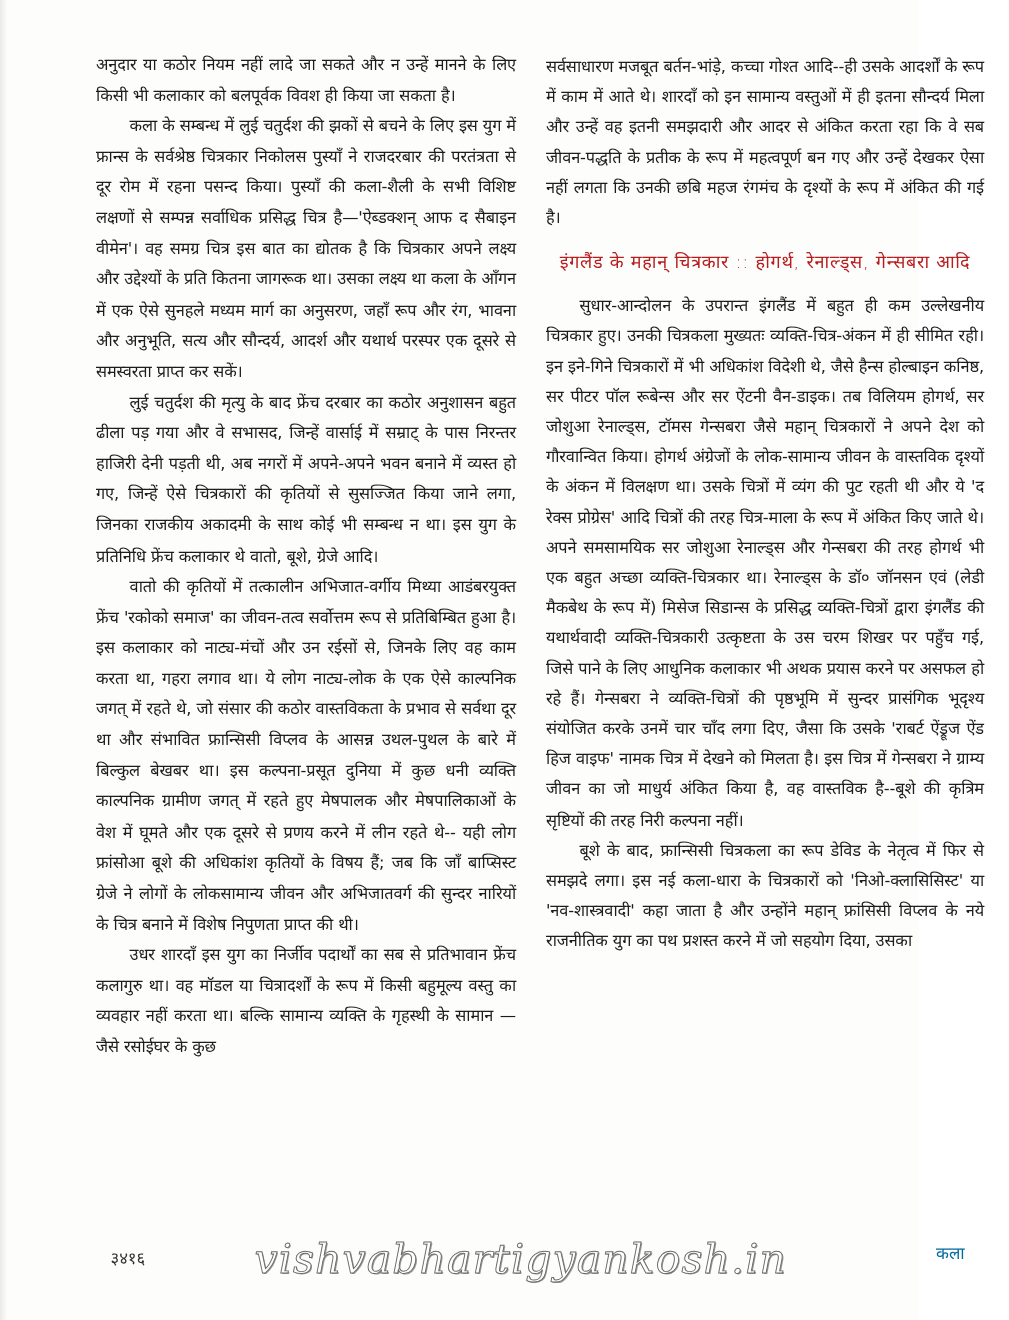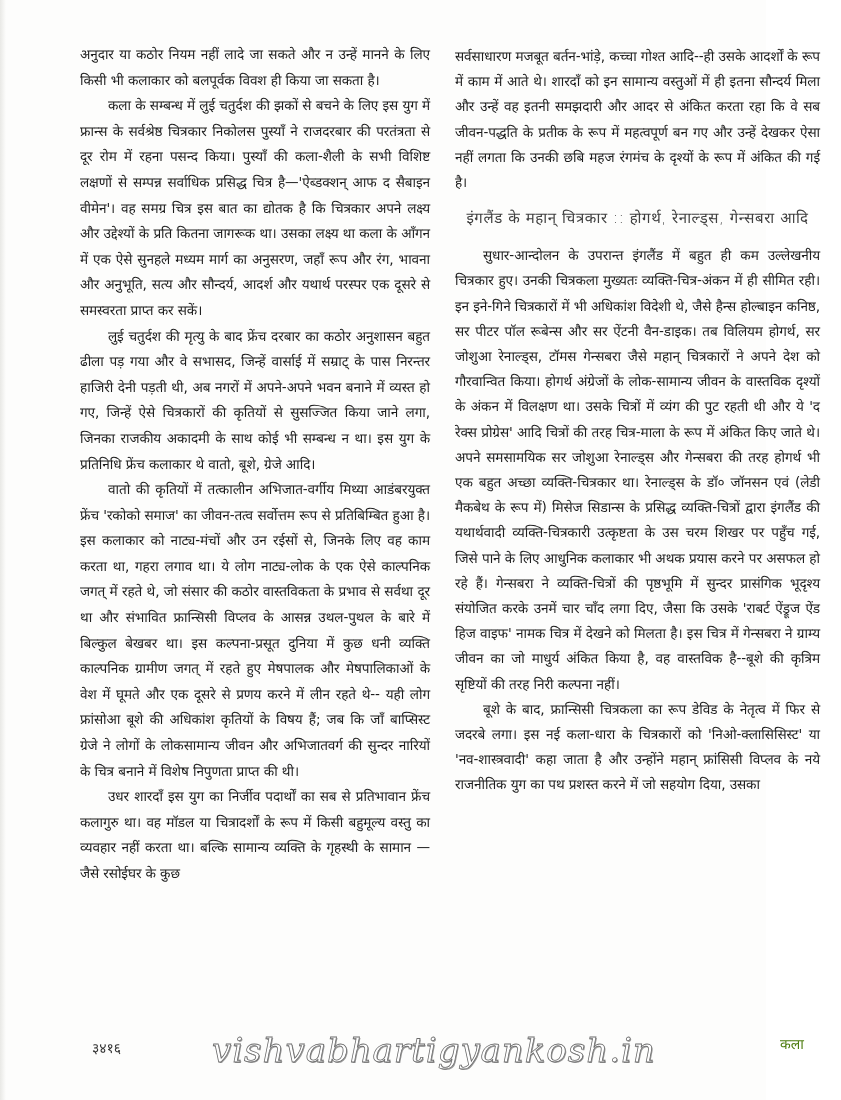--- a/index.html
+++ b/index.html
@@ -43,21 +43,21 @@
     }
     .col p {
       margin: 0;
     }
     .col p.indent {
       text-indent: 28px;
     }
     .heading {
       font-family: "DejaVu Sans", sans-serif;
       font-weight: 300;
-      color: #404040;
+      color: #b91c1c;
       font-size: 15px;
       text-align: center;
       line-height: 26px;
       margin: 10px 0 12px 0;
       letter-spacing: 0.6px;
     }
     .heading.small {
       margin: 22px 0 18px 0;
     }
     .footer {
@@ -84,21 +84,21 @@
       color: #ffffff;
       letter-spacing: 1px;
       -webkit-text-stroke: 0.8px #6b6b6b;
       text-shadow: 1px 1px 0 #9a9a9a;
     }
     .running-head {
       position: absolute;
       left: 780px;
       top: 4px;
       font-size: 14px;
-      color: #4d7c0f;
+      color: #0369a1;
     }
     .scan-edge {
       position: absolute;
       left: 0; top: 0;
       width: 6px;
       height: 1100px;
       background: linear-gradient(to right, #e9e9e6, #fdfdfc);
     }
   </style>
 </head>
@@ -112,21 +112,21 @@
     <p class="indent">कला के सम्बन्ध में लुई चतुर्दश की झकों से बचने के लिए इस युग में फ्रान्स के सर्वश्रेष्ठ चित्रकार निकोलस पुस्याँ ने राजदरबार की परतंत्रता से दूर रोम में रहना पसन्द किया। पुस्याँ की कला-शैली के सभी विशिष्ट लक्षणों से सम्पन्न सर्वाधिक प्रसिद्ध चित्र है—'ऐब्डक्शन् आफ द सैबाइन वीमेन'। वह समग्र चित्र इस बात का द्योतक है कि चित्रकार अपने लक्ष्य और उद्देश्यों के प्रति कितना जागरूक था। उसका लक्ष्य था कला के आँगन में एक ऐसे सुनहले मध्यम मार्ग का अनुसरण, जहाँ रूप और रंग, भावना और अनुभूति, सत्य और सौन्दर्य, आदर्श और यथार्थ परस्पर एक दूसरे से समस्वरता प्राप्त कर सकें।</p>
     <p class="indent">लुई चतुर्दश की मृत्यु के बाद फ्रेंच दरबार का कठोर अनुशासन बहुत ढीला पड़ गया और वे सभासद, जिन्हें वार्साई में सम्राट् के पास निरन्तर हाजिरी देनी पड़ती थी, अब नगरों में अपने-अपने भवन बनाने में व्यस्त हो गए, जिन्हें ऐसे चित्रकारों की कृतियों से सुसज्जित किया जाने लगा, जिनका राजकीय अकादमी के साथ कोई भी सम्बन्ध न था। इस युग के प्रतिनिधि फ्रेंच कलाकार थे वातो, बूशे, ग्रेजे आदि।</p>
     <p class="indent">वातो की कृतियों में तत्कालीन अभिजात-वर्गीय मिथ्या आडंबरयुक्त फ्रेंच 'रकोको समाज' का जीवन-तत्व सर्वोत्तम रूप से प्रतिबिम्बित हुआ है। इस कलाकार को नाट्य-मंचों और उन रईसों से, जिनके लिए वह काम करता था, गहरा लगाव था। ये लोग नाट्य-लोक के एक ऐसे काल्पनिक जगत् में रहते थे, जो संसार की कठोर वास्तविकता के प्रभाव से सर्वथा दूर था और संभावित फ्रान्सिसी विप्लव के आसन्न उथल-पुथल के बारे में बिल्कुल बेखबर था। इस कल्पना-प्रसूत दुनिया में कुछ धनी व्यक्ति काल्पनिक ग्रामीण जगत् में रहते हुए मेषपालक और मेषपालिकाओं के वेश में घूमते और एक दूसरे से प्रणय करने में लीन रहते थे-- यही लोग फ्रांसोआ बूशे की अधिकांश कृतियों के विषय हैं; जब कि जाँ बाप्सिस्ट ग्रेजे ने लोगों के लोकसामान्य जीवन और अभिजातवर्ग की सुन्दर नारियों के चित्र बनाने में विशेष निपुणता प्राप्त की थी।</p>
     <p class="indent">उधर शारदाँ इस युग का निर्जीव पदार्थों का सब से प्रतिभावान फ्रेंच कलागुरु था। वह मॉडल या चित्रादर्शों के रूप में किसी बहुमूल्य वस्तु का व्यवहार नहीं करता था। बल्कि सामान्य व्यक्ति के गृहस्थी के सामान — जैसे रसोईघर के कुछ</p>
   </div>
 
   <div class="col col-right">
     <p>सर्वसाधारण मजबूत बर्तन-भांड़े, कच्चा गोश्त आदि--ही उसके आदर्शों के रूप में काम में आते थे। शारदाँ को इन सामान्य वस्तुओं में ही इतना सौन्दर्य मिला और उन्हें वह इतनी समझदारी और आदर से अंकित करता रहा कि वे सब जीवन-पद्धति के प्रतीक के रूप में महत्वपूर्ण बन गए और उन्हें देखकर ऐसा नहीं लगता कि उनकी छबि महज रंगमंच के दृश्यों के रूप में अंकित की गई है।</p>
     <div class="heading">इंगलैंड के महान् चित्रकार :: होगर्थ, रेनाल्ड्स, गेन्सबरा आदि</div>
     <p class="indent">सुधार-आन्दोलन के उपरान्त इंगलैंड में बहुत ही कम उल्लेखनीय चित्रकार हुए। उनकी चित्रकला मुख्यतः व्यक्ति-चित्र-अंकन में ही सीमित रही। इन इने-गिने चित्रकारों में भी अधिकांश विदेशी थे, जैसे हैन्स होल्बाइन कनिष्ठ, सर पीटर पॉल रूबेन्स और सर ऐंटनी वैन-डाइक। तब विलियम होगर्थ, सर जोशुआ रेनाल्ड्स, टॉमस गेन्सबरा जैसे महान् चित्रकारों ने अपने देश को गौरवान्वित किया। होगर्थ अंग्रेजों के लोक-सामान्य जीवन के वास्तविक दृश्यों के अंकन में विलक्षण था। उसके चित्रों में व्यंग की पुट रहती थी और ये 'द रेक्स प्रोग्रेस' आदि चित्रों की तरह चित्र-माला के रूप में अंकित किए जाते थे। अपने समसामयिक सर जोशुआ रेनाल्ड्स और गेन्सबरा की तरह होगर्थ भी एक बहुत अच्छा व्यक्ति-चित्रकार था। रेनाल्ड्स के डॉ० जॉनसन एवं (लेडी मैकबेथ के रूप में) मिसेज सिडान्स के प्रसिद्ध व्यक्ति-चित्रों द्वारा इंगलैंड की यथार्थवादी व्यक्ति-चित्रकारी उत्कृष्टता के उस चरम शिखर पर पहुँच गई, जिसे पाने के लिए आधुनिक कलाकार भी अथक प्रयास करने पर असफल हो रहे हैं। गेन्सबरा ने व्यक्ति-चित्रों की पृष्ठभूमि में सुन्दर प्रासंगिक भूदृश्य संयोजित करके उनमें चार चाँद लगा दिए, जैसा कि उसके 'राबर्ट ऐंड्रूज ऐंड हिज वाइफ' नामक चित्र में देखने को मिलता है। इस चित्र में गेन्सबरा ने ग्राम्य जीवन का जो माधुर्य अंकित किया है, वह वास्तविक है--बूशे की कृत्रिम सृष्टियों की तरह निरी कल्पना नहीं।</p>
-    <p class="indent">बूशे के बाद, फ्रान्सिसी चित्रकला का रूप डेविड के नेतृत्व में फिर से जदरबे लगा। इस नई कला-धारा के चित्रकारों को 'निओ-क्लासिसिस्ट' या 'नव-शास्त्रवादी' कहा जाता है और उन्होंने महान् फ्रांसिसी विप्लव के नये राजनीतिक युग का पथ प्रशस्त करने में जो सहयोग दिया, उसका</p>
+    <p class="indent">बूशे के बाद, फ्रान्सिसी चित्रकला का रूप डेविड के नेतृत्व में फिर से समझदे लगा। इस नई कला-धारा के चित्रकारों को 'निओ-क्लासिसिस्ट' या 'नव-शास्त्रवादी' कहा जाता है और उन्होंने महान् फ्रांसिसी विप्लव के नये राजनीतिक युग का पथ प्रशस्त करने में जो सहयोग दिया, उसका</p>
   </div>
 
   <div class="footer">
     <span class="page-number">३४१६</span>
     <span class="watermark">vishvabhartigyankosh.in</span>
     <span class="running-head">कला</span>
   </div>
 </div>
 
 </body></html>

